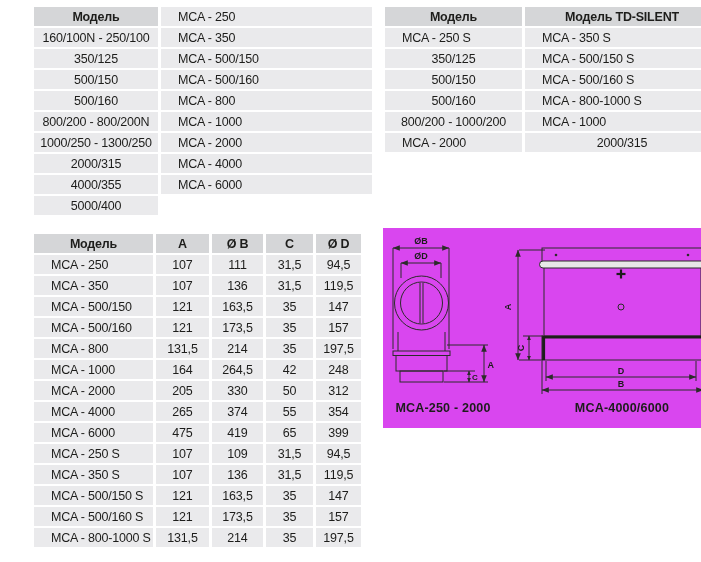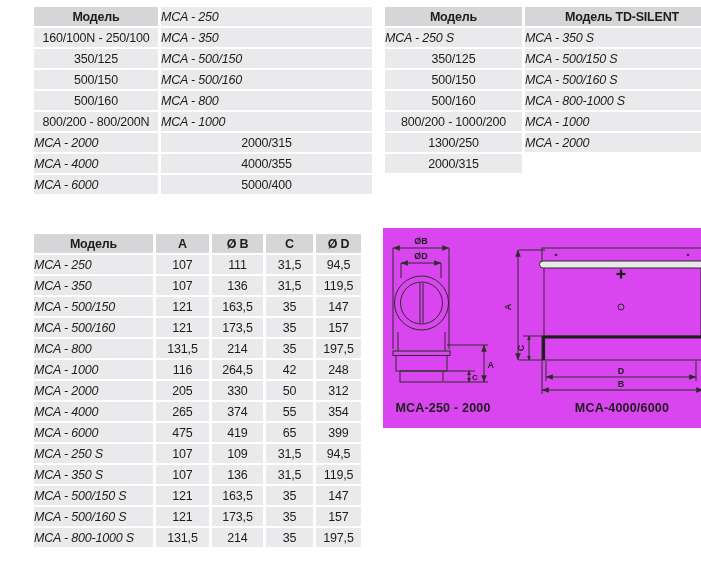--- a/index.html
+++ b/index.html
@@ -7,21 +7,21 @@
     position:relative;width:701px;height:562px;background:#ffffff;overflow:hidden;
     font-family:"Liberation Sans",sans-serif;color:#1d1d1b;margin-left:26px;
   }
   .dtable{position:absolute;}
   .dtable .grid{display:grid;grid-template-columns:var(--cols);gap:2px 3px;}
   .cell{
     background:#eaeaec;height:19px;display:flex;align-items:center;justify-content:center;
     font-size:12.5px;letter-spacing:-0.2px;white-space:nowrap;color:#1d1d1b;
   }
   .cell.header{background:#d5d6d8;font-weight:bold;}
-  .cell.model{justify-content:flex-start;padding-left:0;font-style:italic;}
+  .cell.model{justify-content:flex-start;padding-left:17px;}
   #diagram-panel{position:absolute;left:357px;top:228px;width:340px;height:200px;background:#d946ef;}
   svg .ln{stroke:#2c2c2a;stroke-width:1;fill:none;}
   svg .fillshape{fill:none;stroke:#2c2c2a;stroke-width:1;}
   svg .rib{fill:#e8e8e7;stroke:#2c2c2a;stroke-width:1;}
   svg .thick{stroke:#1d1d1b;fill:none;}
   svg text{fill:#1d1d1b;}
   svg .dim{font:bold 9px "Liberation Sans",sans-serif;}
   svg .dimsm{font:bold 8px "Liberation Sans",sans-serif;}
   svg .cap{font:bold 12.5px "Liberation Sans",sans-serif;letter-spacing:0.2px;}
 </style>
@@ -37,20 +37,21 @@
         <div class="cell num">160/100N - 250/100</div>
         <div class="cell model">MCA - 350</div>
         <div class="cell num">350/125</div>
         <div class="cell model">MCA - 500/150</div>
         <div class="cell num">500/150</div>
         <div class="cell model">MCA - 500/160</div>
         <div class="cell num">500/160</div>
         <div class="cell model">MCA - 800</div>
         <div class="cell num">800/200 - 800/200N</div>
         <div class="cell model">MCA - 1000</div>
+        <div class="cell num">1000/250 - 1300/250</div>
         <div class="cell model">MCA - 2000</div>
         <div class="cell num">2000/315</div>
         <div class="cell model">MCA - 4000</div>
         <div class="cell num">4000/355</div>
         <div class="cell model">MCA - 6000</div>
         <div class="cell num">5000/400</div>
       </div>
     </div>
 
   <div class="dtable" id="t-silent" style="left:359px;top:7px;--cols:137px 194px">
@@ -60,21 +61,20 @@
         <div class="cell model">MCA - 250 S</div>
         <div class="cell model">MCA - 350 S</div>
         <div class="cell num">350/125</div>
         <div class="cell model">MCA - 500/150 S</div>
         <div class="cell num">500/150</div>
         <div class="cell model">MCA - 500/160 S</div>
         <div class="cell num">500/160</div>
         <div class="cell model">MCA - 800-1000 S</div>
         <div class="cell num">800/200 - 1000/200</div>
         <div class="cell model">MCA - 1000</div>
-        <div class="cell num">1300/250</div>
         <div class="cell model">MCA - 2000</div>
         <div class="cell num">2000/315</div>
       </div>
     </div>
 
   <div class="dtable" id="t-dimensions" style="left:8px;top:234px;--cols:119px 53px 51px 47px 45px">
       <div class="grid">
         <div class="cell header">Модель</div>
         <div class="cell header">A</div>
         <div class="cell header">Ø B</div>
@@ -99,21 +99,21 @@
         <div class="cell num">121</div>
         <div class="cell num">173,5</div>
         <div class="cell num">35</div>
         <div class="cell num">157</div>
         <div class="cell model">MCA - 800</div>
         <div class="cell num">131,5</div>
         <div class="cell num">214</div>
         <div class="cell num">35</div>
         <div class="cell num">197,5</div>
         <div class="cell model">MCA - 1000</div>
-        <div class="cell num">116</div>
+        <div class="cell num">164</div>
         <div class="cell num">264,5</div>
         <div class="cell num">42</div>
         <div class="cell num">248</div>
         <div class="cell model">MCA - 2000</div>
         <div class="cell num">205</div>
         <div class="cell num">330</div>
         <div class="cell num">50</div>
         <div class="cell num">312</div>
         <div class="cell model">MCA - 4000</div>
         <div class="cell num">265</div>

